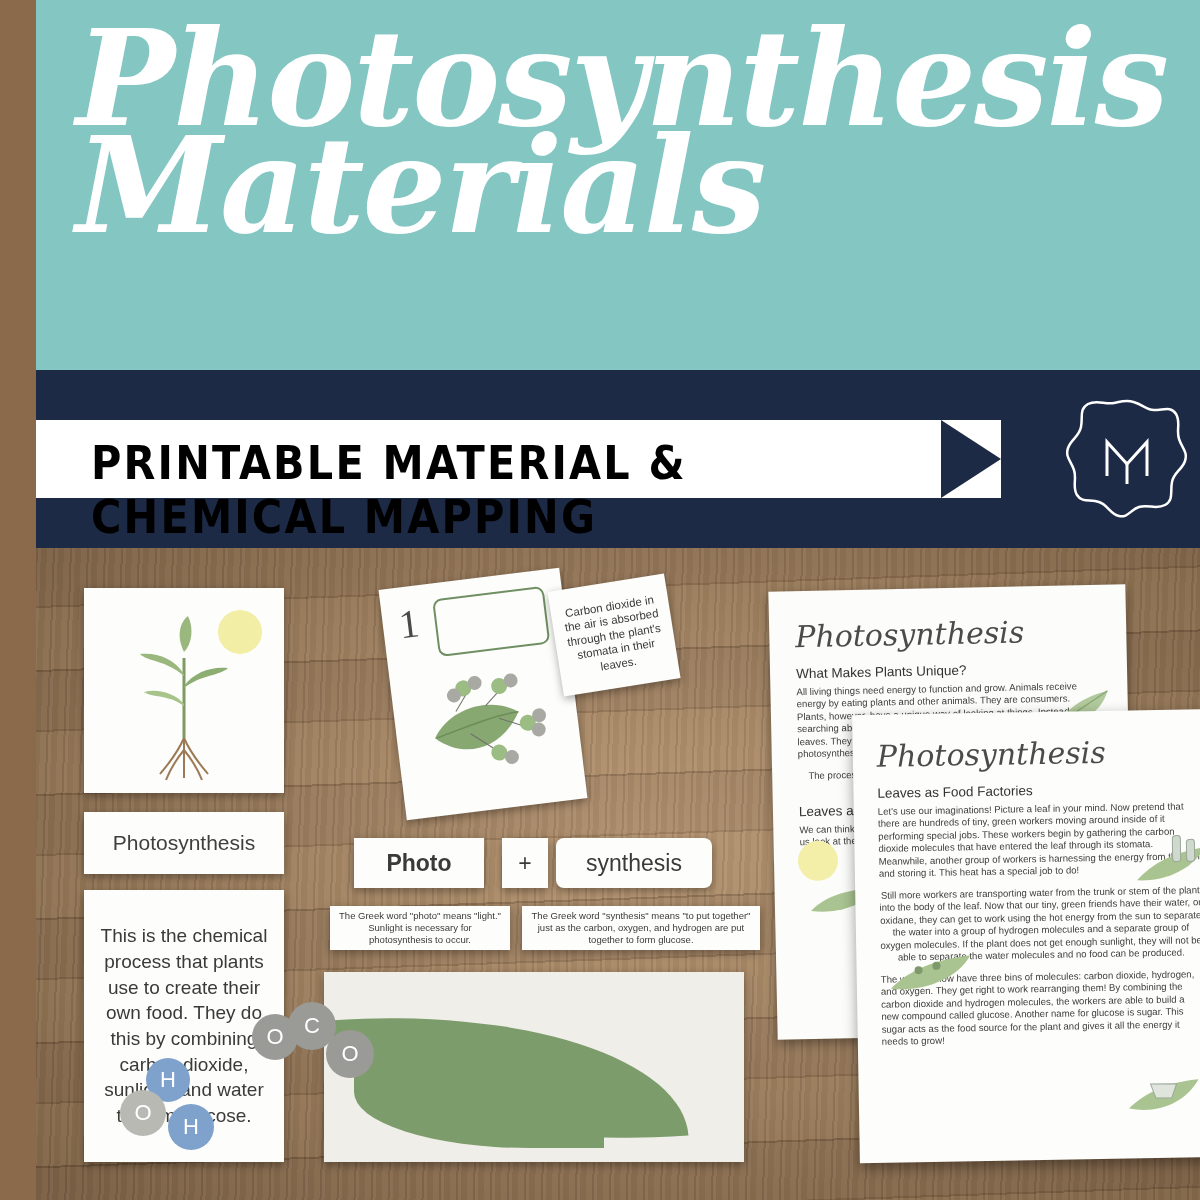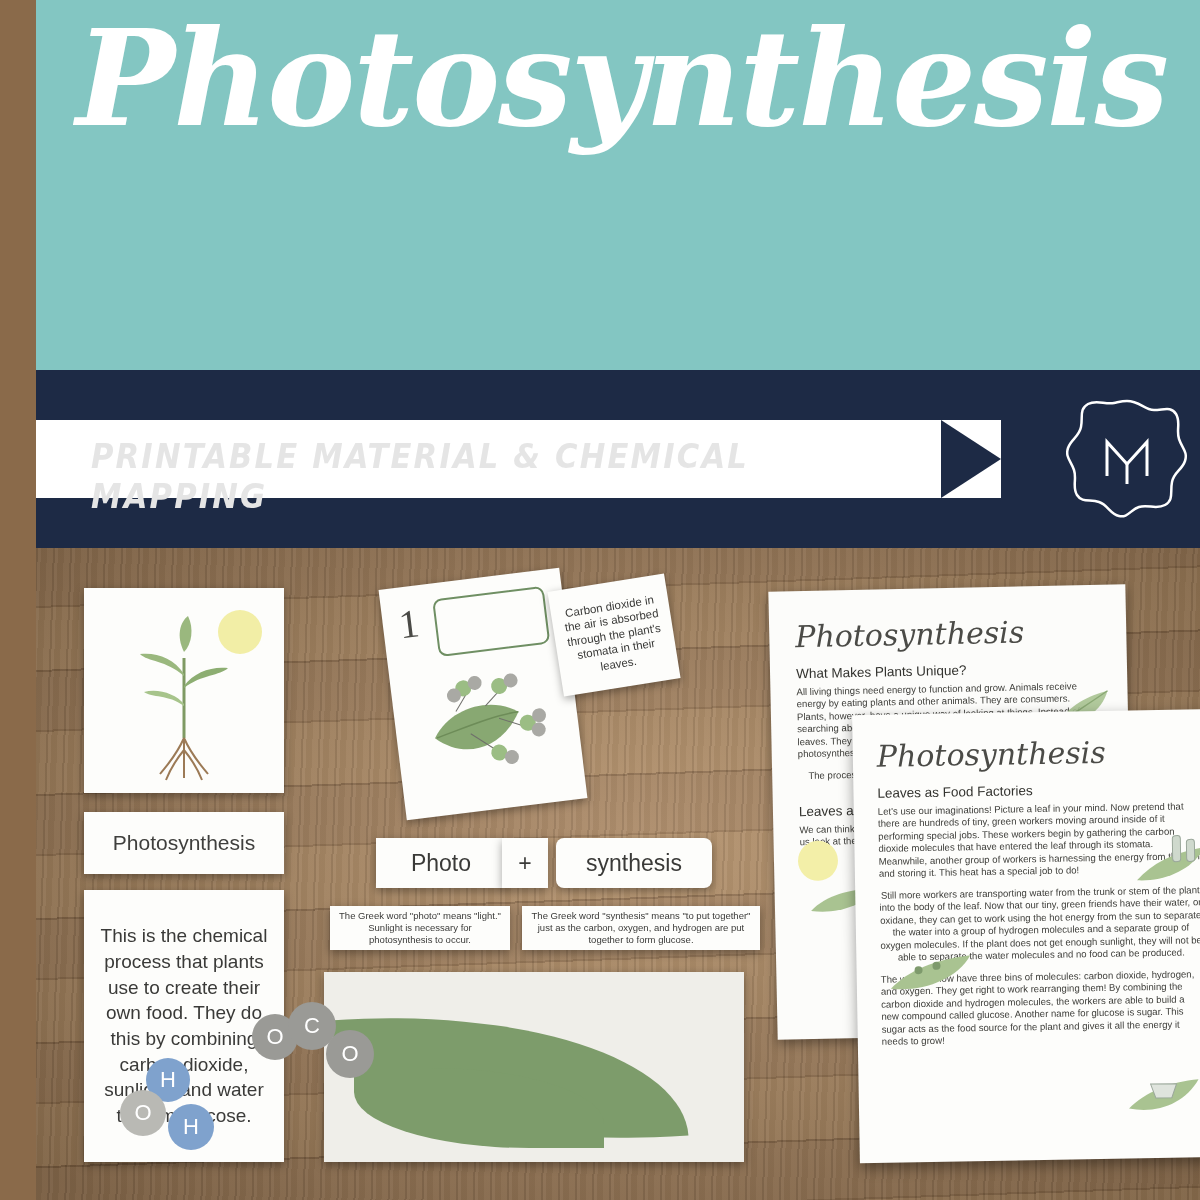--- a/index.html
+++ b/index.html
@@ -38,23 +38,23 @@
     background:#ffffff;
   }
   .ribbon-notch {
     position:absolute; left:905px; top:420px; width:0; height:0;
     border-top:39px solid transparent;
     border-bottom:39px solid transparent;
     border-left:60px solid #1d2a45;
   }
   .ribbon-label {
     position:absolute; left:55px; top:436px; width:830px;
-    color:#e5e5e5;
+    color:#000000;
     font-family:"DejaVu Sans Condensed","Liberation Sans", sans-serif;
-    font-size:34px; font-weight:bold; letter-spacing:2.2px;font-style:italic;
+    font-size:46px; font-weight:bold; letter-spacing:2.2px;
   }
   .logo {
     position:absolute; right:48px; top:398px; width:122px; height:122px;
   }
   .logo svg { display:block; }
 
   
   .wood {
     position:absolute; left:0; top:548px; width:1200px; height:652px;
     background:
@@ -113,22 +113,22 @@
   
   #card-fact-co2 {
     left:519px; top:582px; width:118px; height:106px;
     transform:rotate(-9deg);
     padding:7px 6px;
     display:flex; align-items:center; justify-content:center;
   }
   #card-fact-co2 .card-text { font-size:11.5px; line-height:1.25; text-align:center; }
 
   
-  #card-photo { left:340px; top:838px; width:130px; height:50px;
-      display:flex; align-items:center; justify-content:center; }
+  #card-photo { left:318px; top:838px; width:130px; height:50px;
+      display:flex; align-items:center; justify-content:center;font-weight:bold; }
   #card-photo .card-text { font-size:23px; }
   #card-plus { left:466px; top:838px; width:46px; height:50px;
       display:flex; align-items:center; justify-content:center; }
   #card-plus .card-text { font-size:23px; }
   #card-synthesis { left:520px; top:838px; width:156px; height:50px;
       display:flex; align-items:center; justify-content:center;border-radius:8px; }
   #card-synthesis .card-text { font-size:23px; }
 
   #card-greek-photo { left:294px; top:906px; width:180px; height:44px; padding:5px 7px;
       display:flex; align-items:center; justify-content:center; }
@@ -200,20 +200,21 @@
   .sun-small { position:absolute; left:18px; top:118px; width:40px; height:40px; border-radius:50%; background:#f3efa8; }
 </style>
 </head>
 <body>
 
 <div class="page">
 
   <div class="header">
     <div class="title">
       <span class="l1">Photosynthesis</span>
+      <span class="l2">Materials</span>
     </div>
   </div>
 
   <div class="navyband"></div>
   <div class="ribbon"></div>
   <div class="ribbon-notch"></div>
   <div class="ribbon-label">PRINTABLE MATERIAL &amp; CHEMICAL MAPPING</div>
 
   <div class="logo">
     <svg viewBox="0 0 122 122" width="122" height="122" aria-hidden="true">

